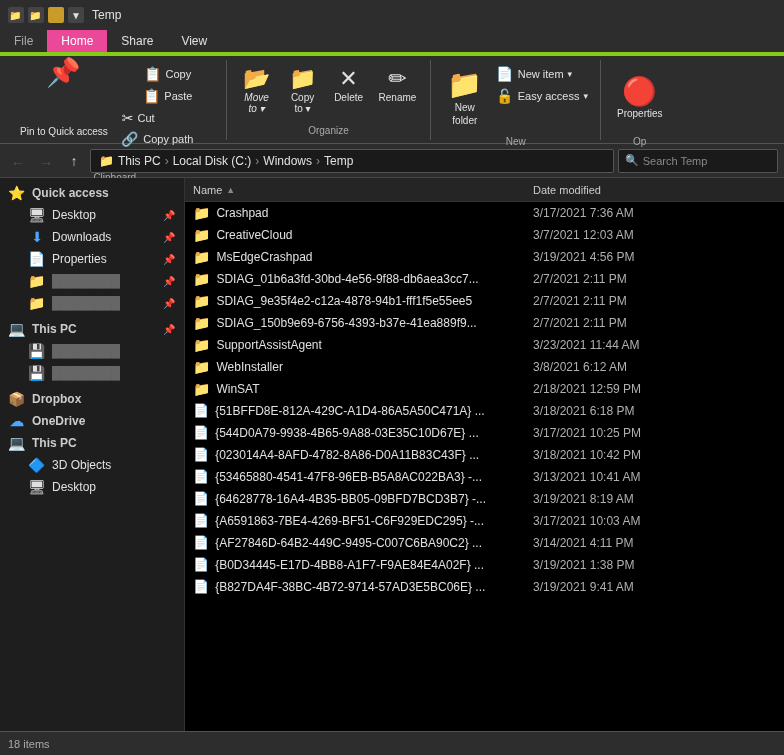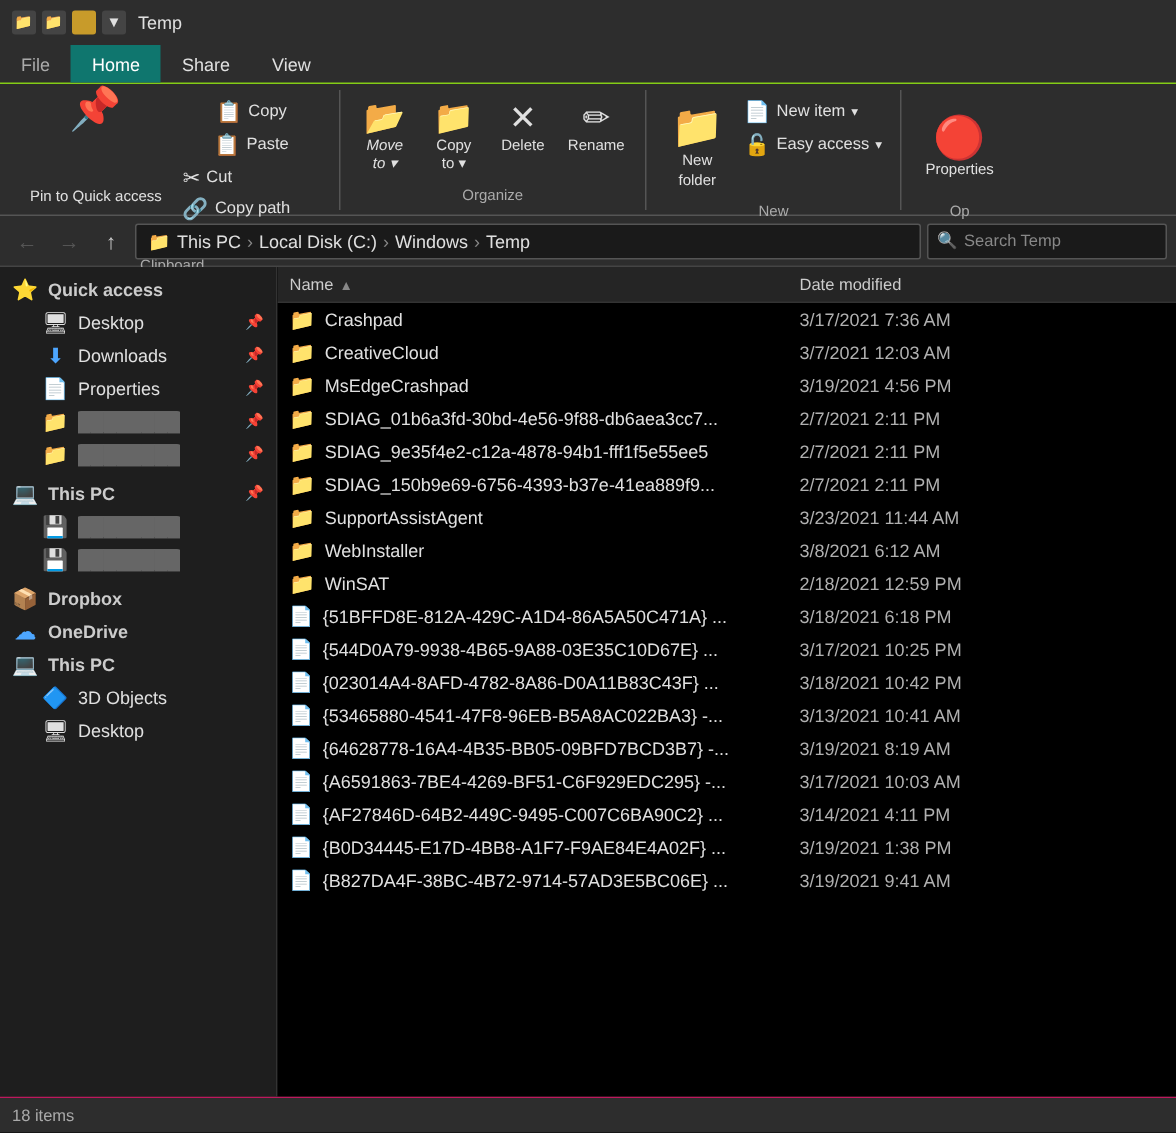--- a/index.html
+++ b/index.html
@@ -18,32 +18,32 @@
     .title-bar-icon { width: 16px; height: 16px; border-radius: 2px; display: flex; align-items: center; justify-content: center; font-size: 10px; }
     .icon-yellow { background: #c89b2a; }
     .icon-dark { background: #444; }
 
     
     .ribbon-tabs {
       background: #2d2d2d;
       display: flex;
       align-items: center;
       height: 26px;
-      border-bottom: 1px solid #84cc16;
+      border-bottom: 4px solid #84cc16;
     }
     .ribbon-tab {
       padding: 4px 14px;
       font-size: 12px;
       cursor: pointer;
       height: 100%;
       display: flex;
       align-items: center;
     }
     .ribbon-tab.active {
-      background: #0f766e;
+      background: #ec4899;
       color: white;
     }
 
     
     .ribbon {
       background: #2d2d2d;
       height: 88px;
       display: flex;
       align-items: center;
       border-bottom: 1px solid #555;

